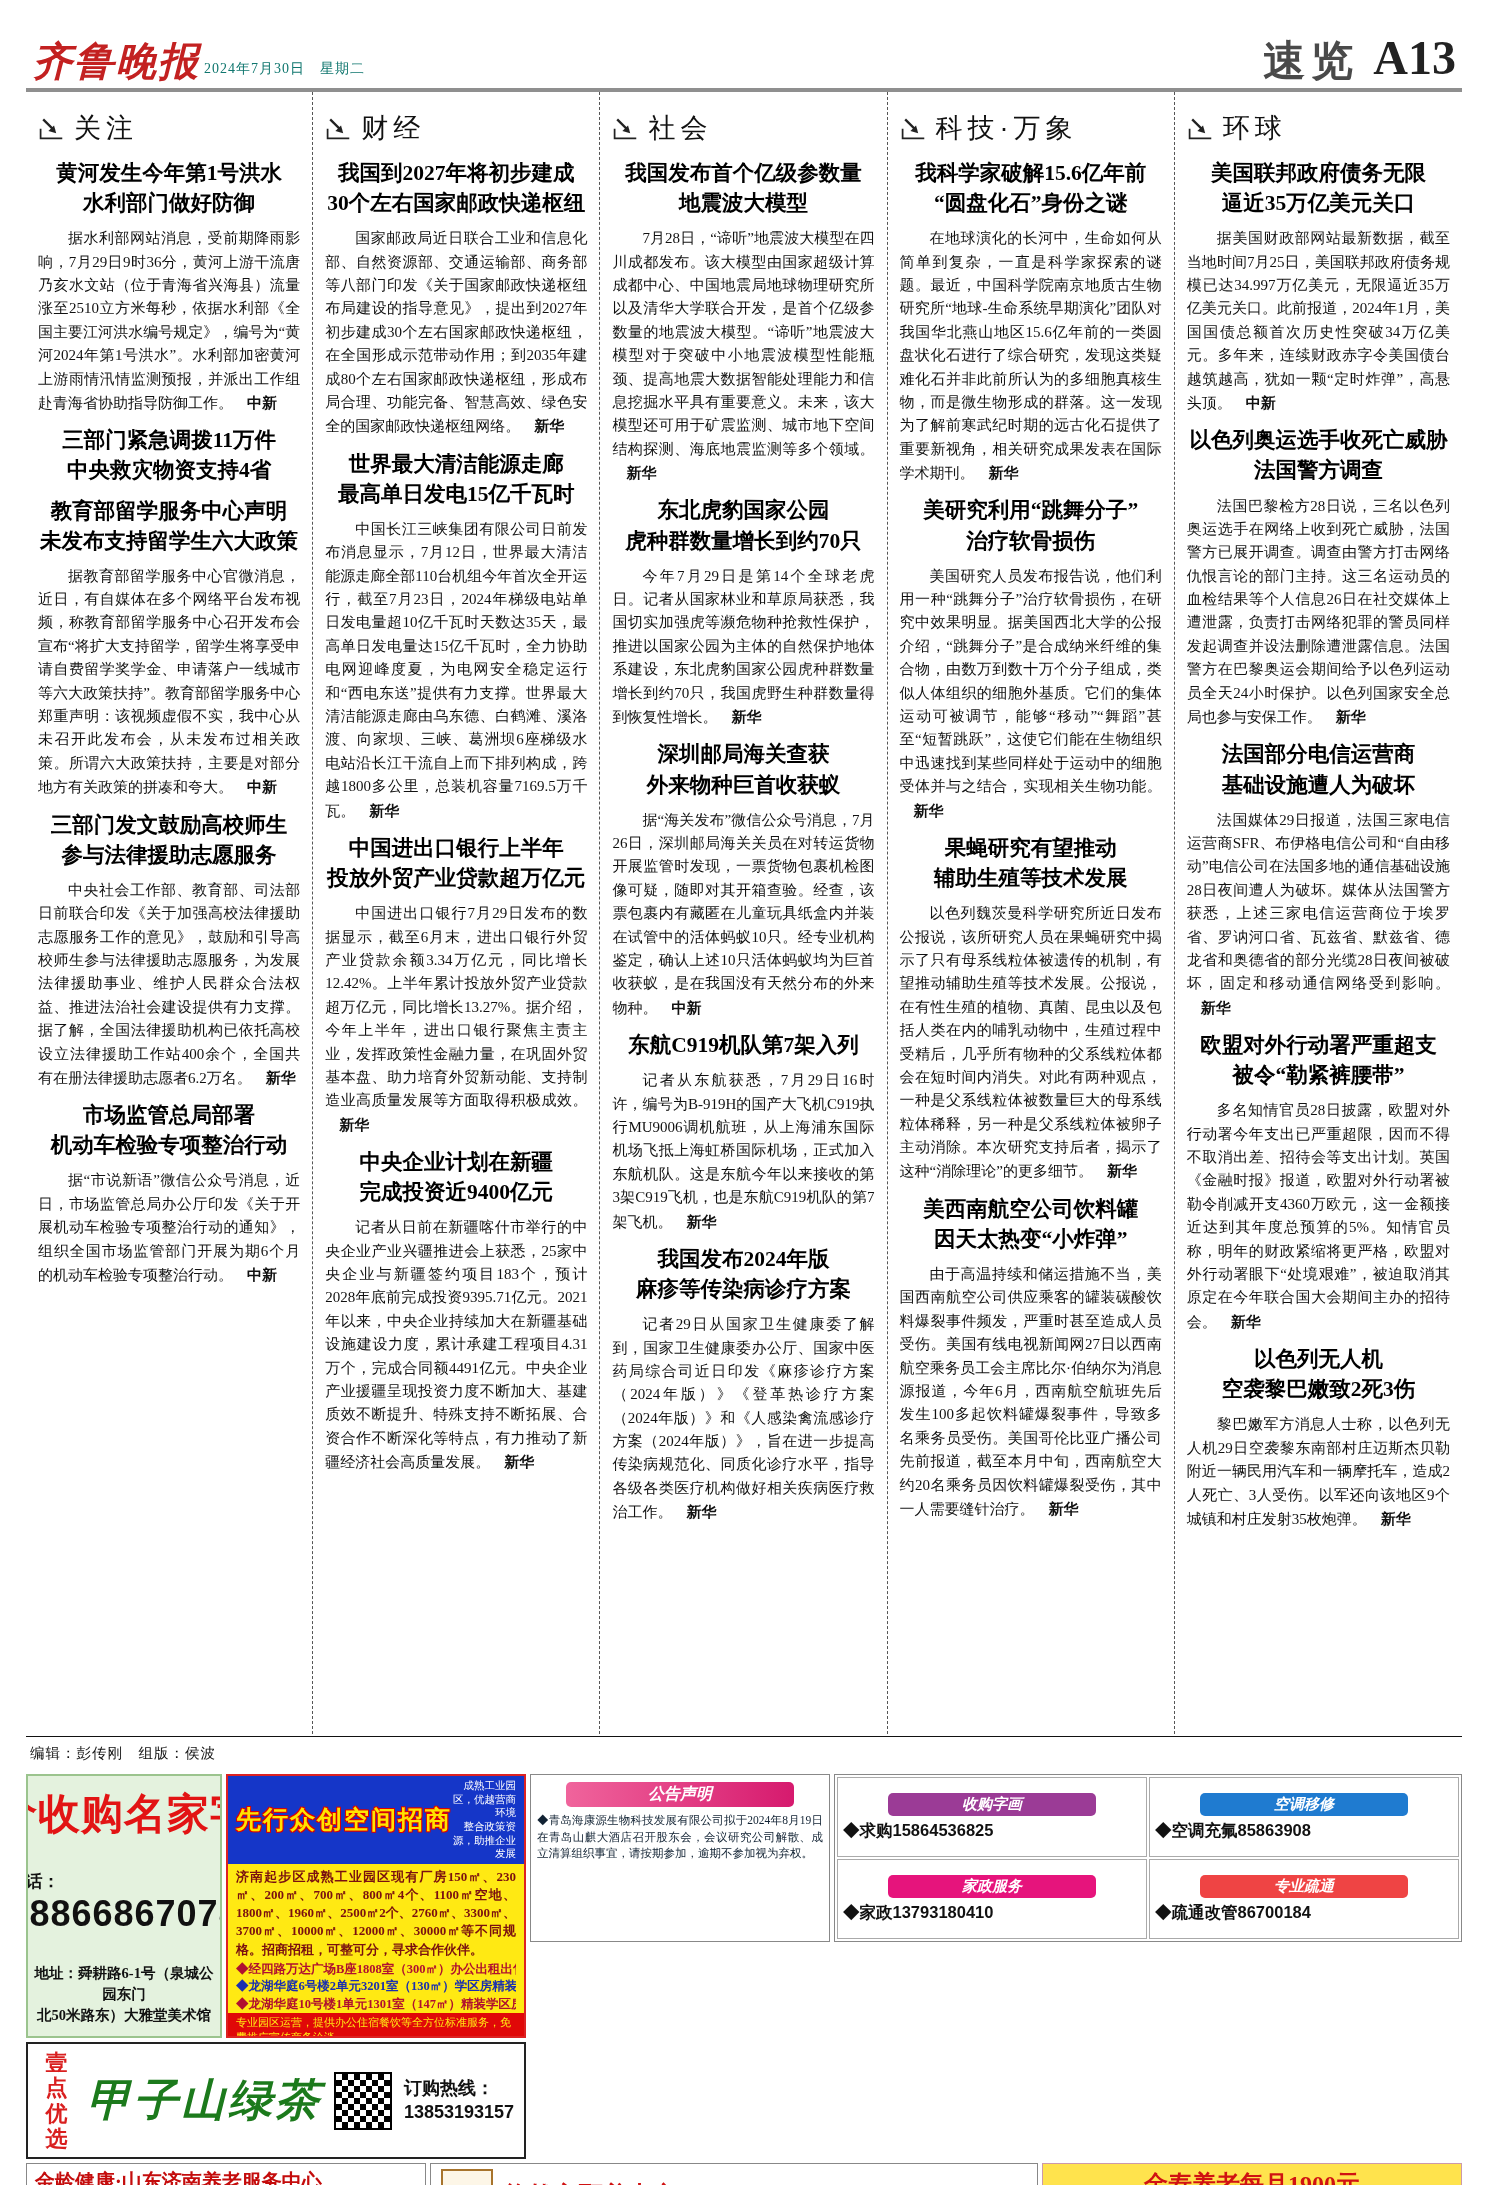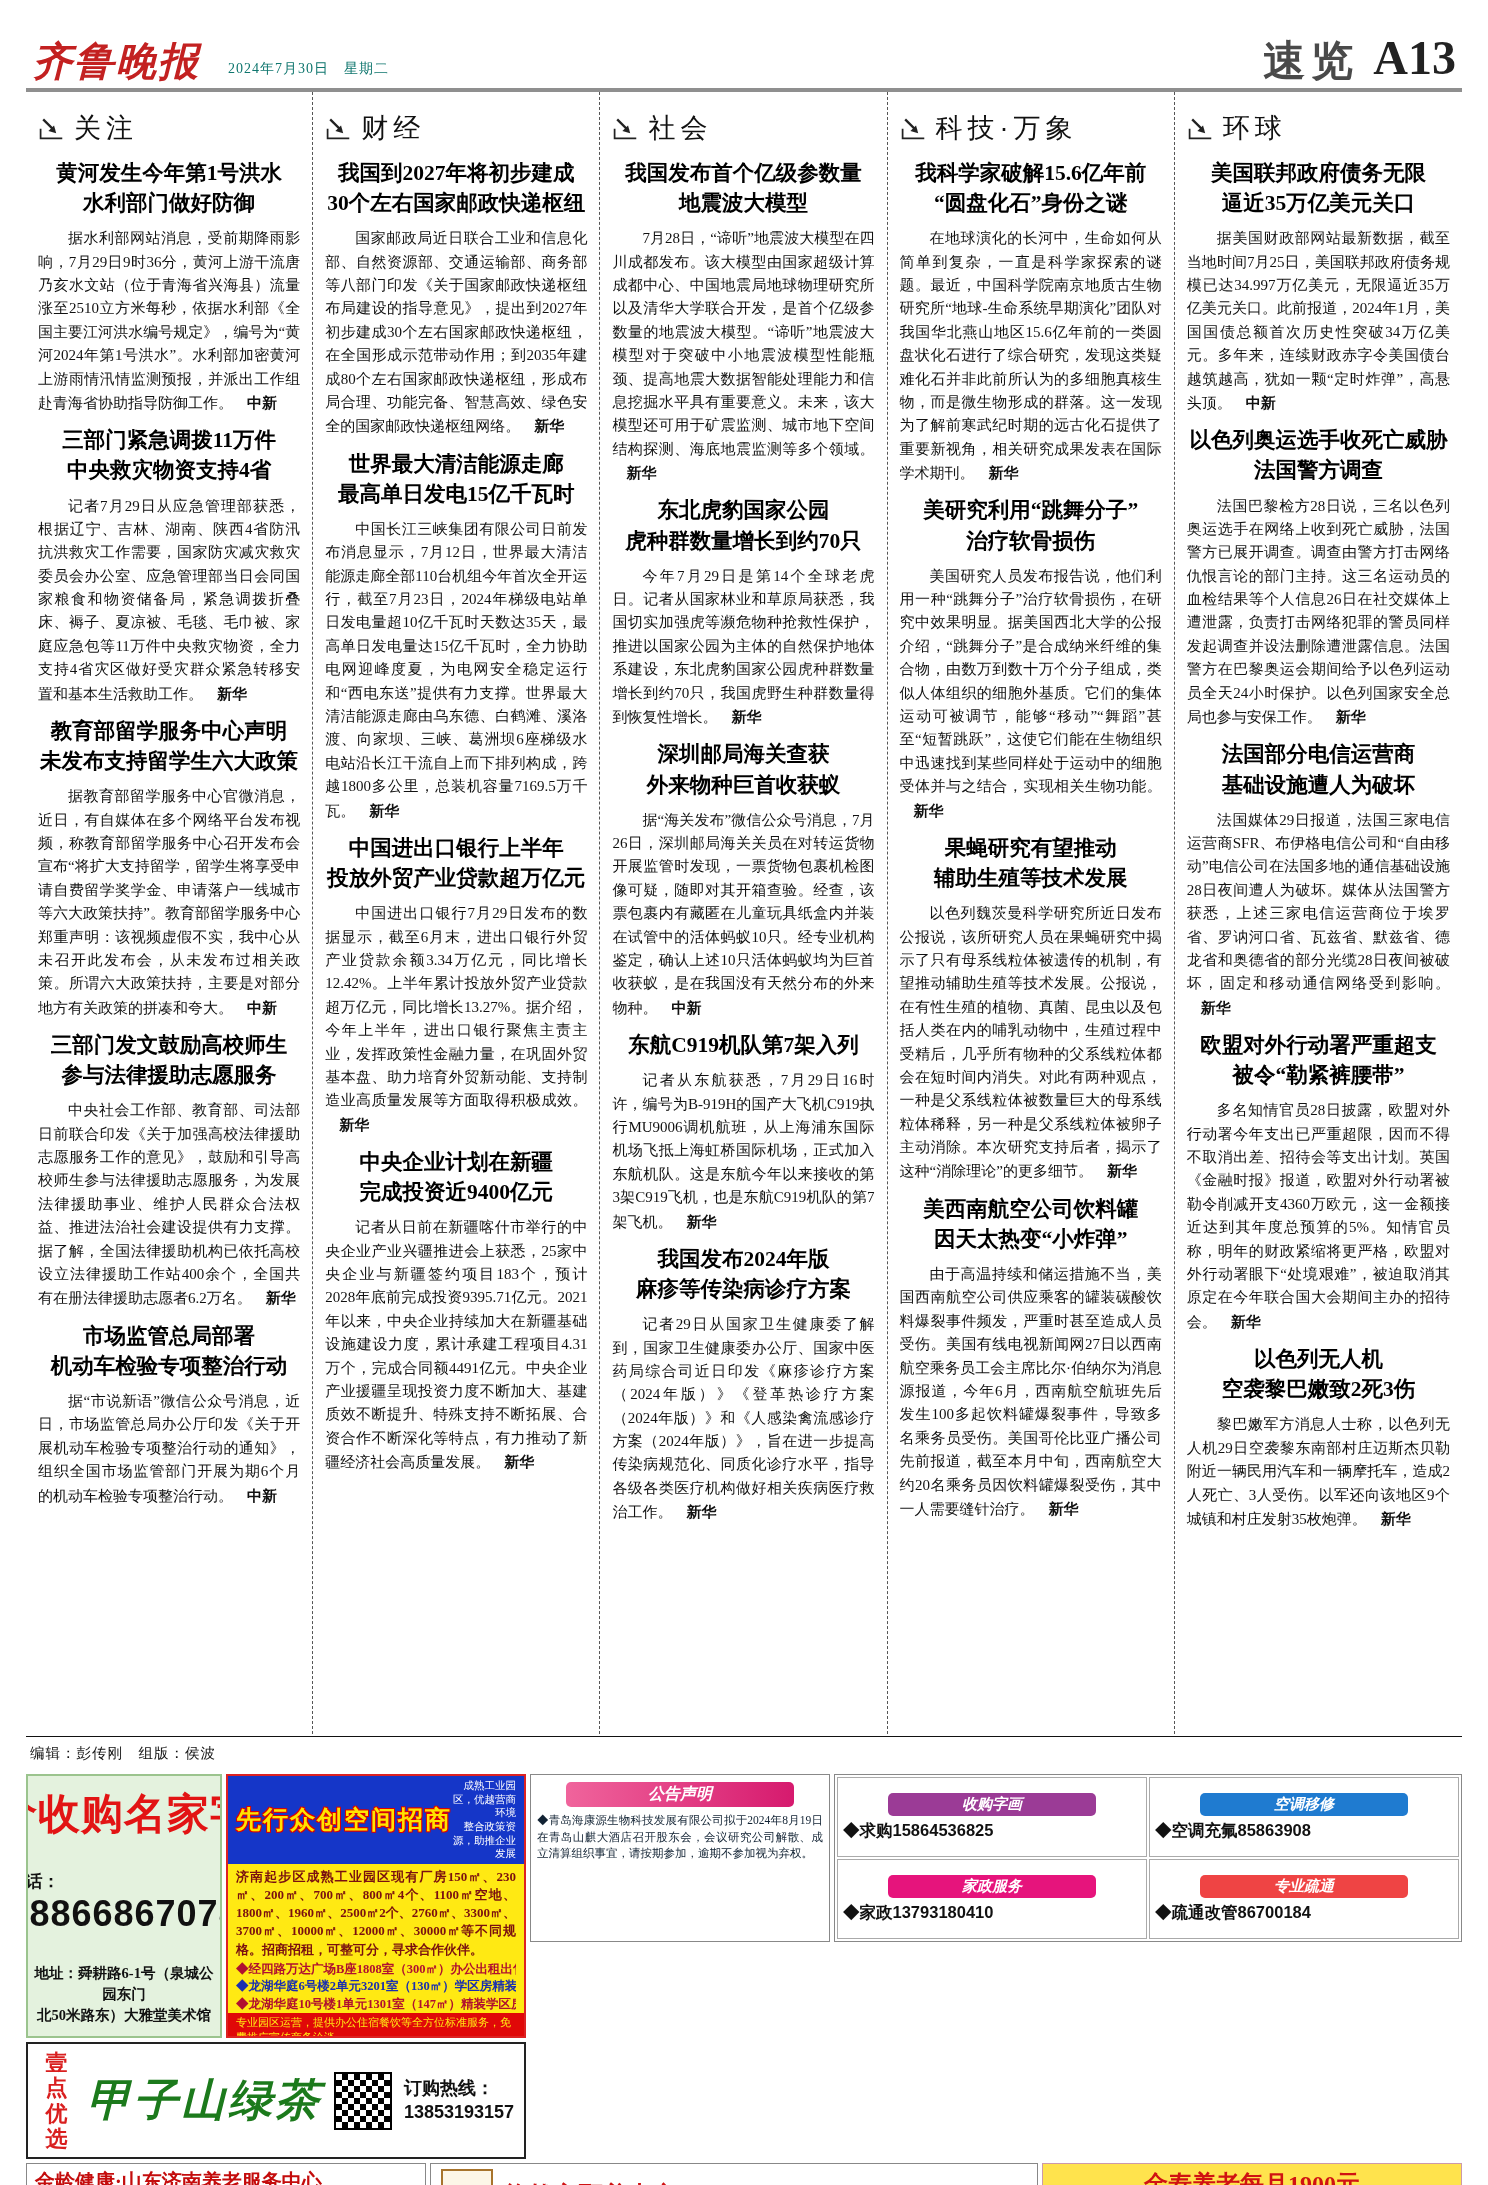--- a/index.html
+++ b/index.html
@@ -1,21 +1,21 @@
 <!DOCTYPE html>
 <html><head>
 <meta charset="utf-8">
 <style>
   * { margin:0; padding:0; box-sizing:border-box; }
   body { background:#fff; font-family:"Liberation Serif", serif; color:#111; }
   .page { width:1488px; height:2185px; background:#fff; padding:0 26px; overflow:hidden; }
 
   
   .masthead { height:92px; display:flex; justify-content:space-between; align-items:flex-end; padding:0 6px 6px 6px; border-bottom:4px solid #8f8f8f; }
-  .mast-left { display:flex; align-items:flex-end; gap:28px; }
+  .mast-left { display:flex; align-items:flex-end; gap:4px; }
   .logo { font-size:40px; font-weight:bold; color:#c32121; font-style:italic; letter-spacing:2px; line-height:1; }
   .dateline { font-size:14px; color:#0f766e; padding-bottom:4px; letter-spacing:1px; }
   .mast-right { display:flex; align-items:flex-end; gap:14px; }
   .secname { font-size:42px; font-weight:bold; color:#4a4a4a; letter-spacing:6px; line-height:1; }
   .pageno { font-size:48px; font-weight:bold; color:#222; line-height:1; font-family:"Liberation Serif", serif; }
 
   
   .cols { display:grid; grid-template-columns:repeat(5,1fr); height:1642px; overflow:hidden; }
   .col { padding:14px 12px 0 12px; border-right:1px dashed #555; overflow:hidden; }
   .col:last-child { border-right:none; }
@@ -109,21 +109,20 @@
         <span class="sec-label">关注</span>
       </div>
       <article>
         <h2 class="headline">黄河发生今年第1号洪水
 水利部门做好防御</h2>
         <p class="btxt"><span>据水利部网站消息，受前期降雨影响，7月29日9时36分，黄河上游干流唐乃亥水文站（位于青海省兴海县）流量涨至2510立方米每秒，依据水利部《全国主要江河洪水编号规定》，编号为“黄河2024年第1号洪水”。水利部加密黄河上游雨情汛情监测预报，并派出工作组赴青海省协助指导防御工作。</span><span class="source">中新</span></p>
       </article>
       <article>
         <h2 class="headline">三部门紧急调拨11万件
 中央救灾物资支持4省</h2>
-        <p class="btxt"><span>记者7月29日从应急管理部获悉，根据辽宁、吉林、湖南、陕西4省防汛抗洪救灾工作需要，国家防灾减灾救灾委员会办公室、应急管理部当日会同国家粮食和物资储备局，紧急调拨折叠床、褥子、夏凉被、毛毯、毛巾被、家庭应急包等11万件中央救灾物资，全力支持4省灾区做好受灾群众紧急转移安置和基本生活救助工作。</span><span class="source">新华</span></p>
       </article>
       <article>
         <h2 class="headline">教育部留学服务中心声明
 未发布支持留学生六大政策</h2>
         <p class="btxt"><span>据教育部留学服务中心官微消息，近日，有自媒体在多个网络平台发布视频，称教育部留学服务中心召开发布会宣布“将扩大支持留学，留学生将享受申请自费留学奖学金、申请落户一线城市等六大政策扶持”。教育部留学服务中心郑重声明：该视频虚假不实，我中心从未召开此发布会，从未发布过相关政策。所谓六大政策扶持，主要是对部分地方有关政策的拼凑和夸大。</span><span class="source">中新</span></p>
       </article>
       <article>
         <h2 class="headline">三部门发文鼓励高校师生
 参与法律援助志愿服务</h2>
         <p class="btxt"><span>中央社会工作部、教育部、司法部日前联合印发《关于加强高校法律援助志愿服务工作的意见》，鼓励和引导高校师生参与法律援助志愿服务，为发展法律援助事业、维护人民群众合法权益、推进法治社会建设提供有力支撑。据了解，全国法律援助机构已依托高校设立法律援助工作站400余个，全国共有在册法律援助志愿者6.2万名。</span><span class="source">新华</span></p>

